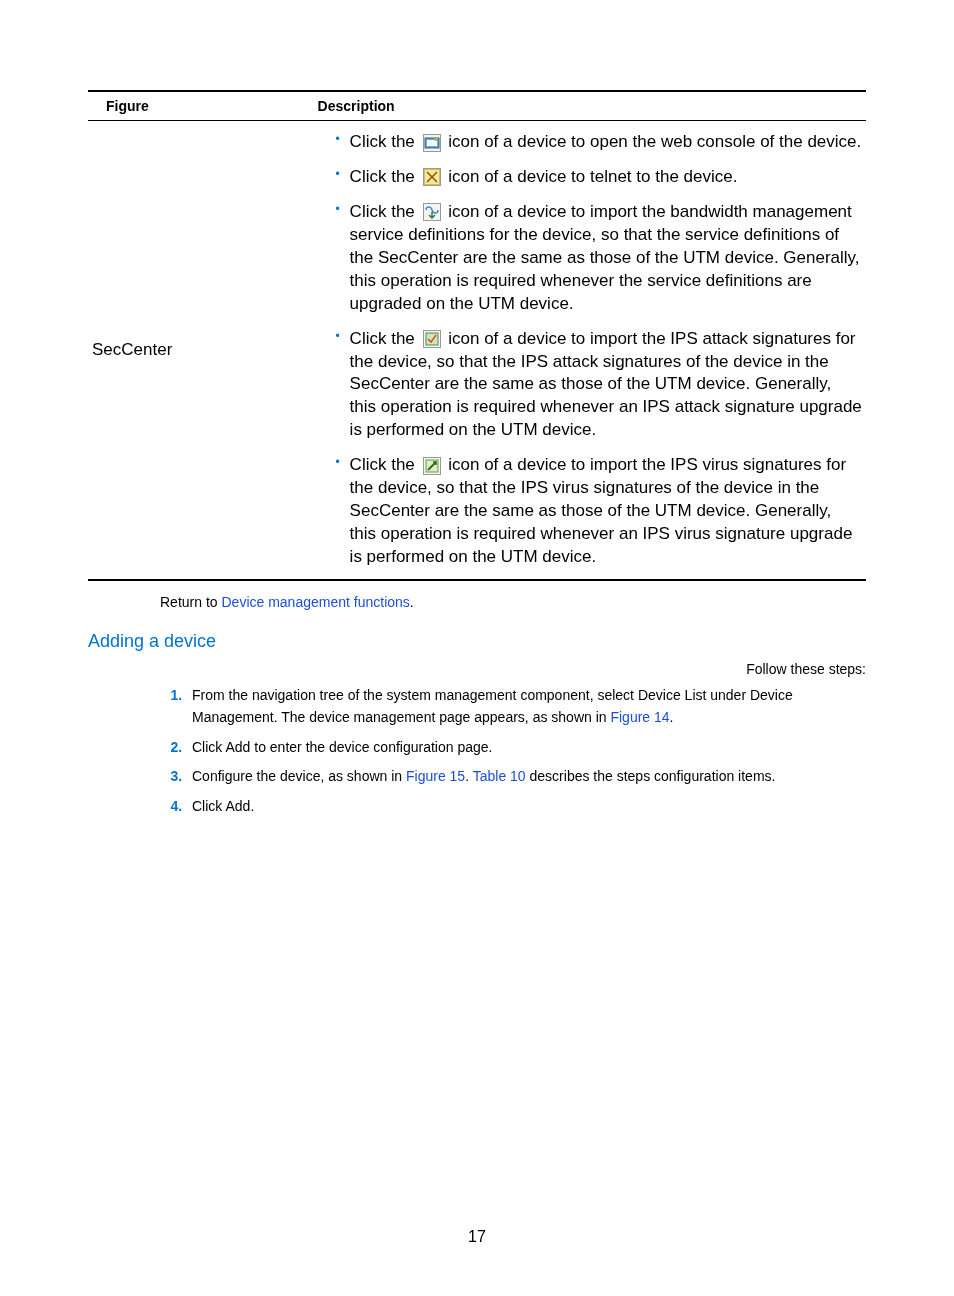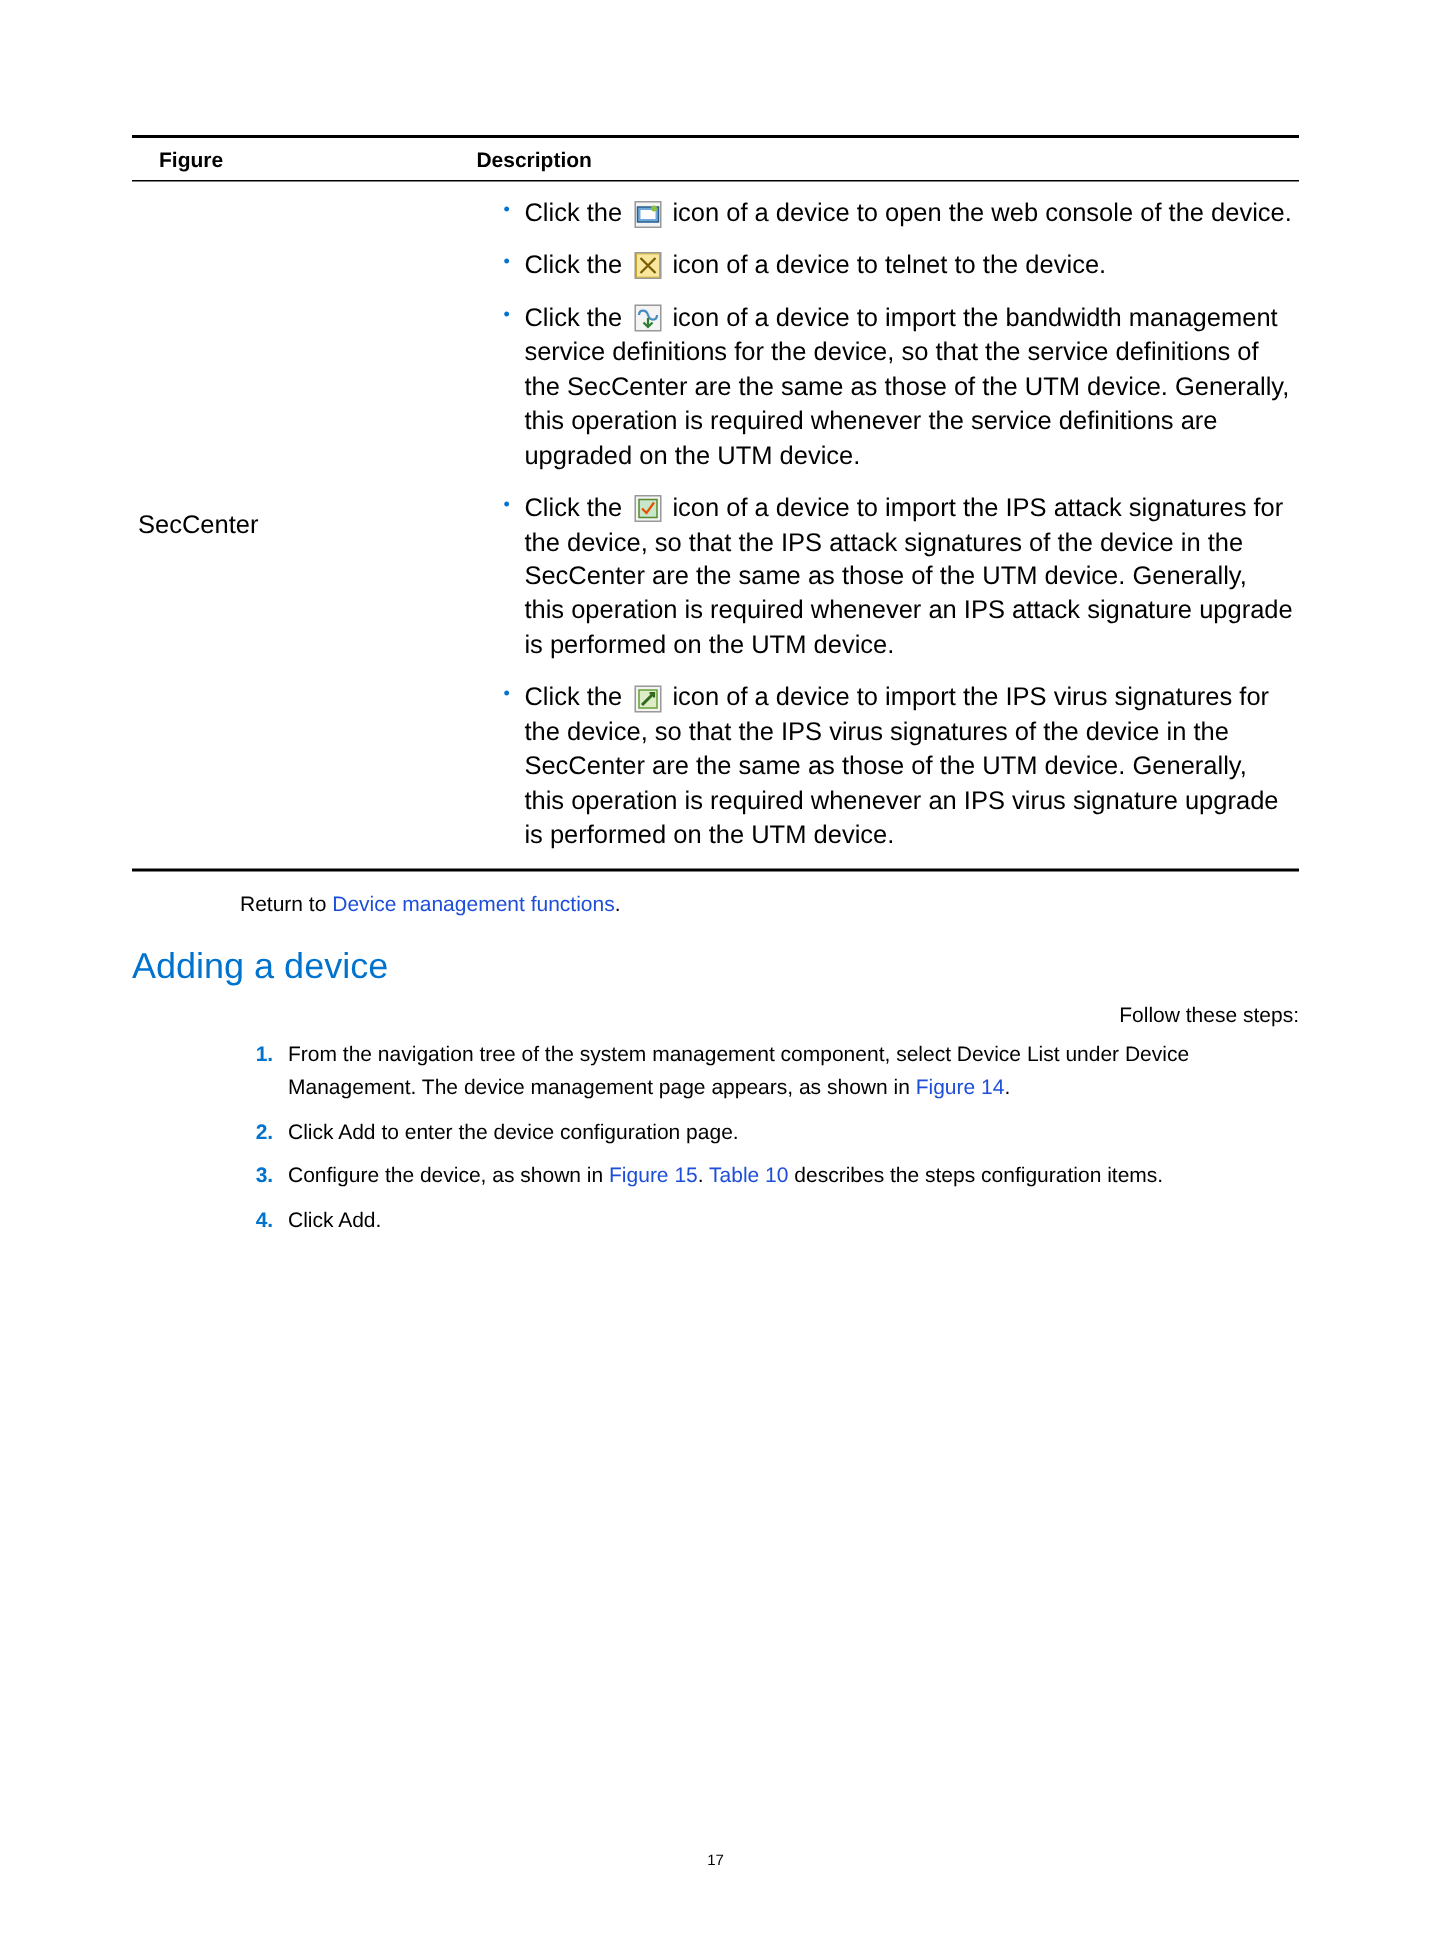--- a/index.html
+++ b/index.html
@@ -85,21 +85,21 @@
   }
   .para {
     margin: 12px 0 12px 72px;
     line-height: 1.4;
   }
   .link {
     color: #1d4ed8;
   }
   h2.section {
     color: #0073cf;
-    font-size: 24px;
+    font-size: 18px;
     font-weight: normal;
     margin: 18px 0 8px 0;
   }
   ol.steps {
     margin: 6px 0 0 72px;
     padding-left: 26px;
     line-height: 1.55;
   }
   ol.steps li {
     margin-bottom: 8px;
@@ -109,21 +109,21 @@
     color: #0073cf;
     font-weight: bold;
   }
   .bold { font-weight: normal; }
   .page-number {
     position: absolute;
     bottom: 50px;
     left: 0;
     width: 100%;
     text-align: center;
-    font-size: 10px;
+    font-size: 16px;
   }
   .head-wrap {
     padding: 0 4px;
   }
 </style>
 </head>
 <body>
 
 <div class="page">
 

